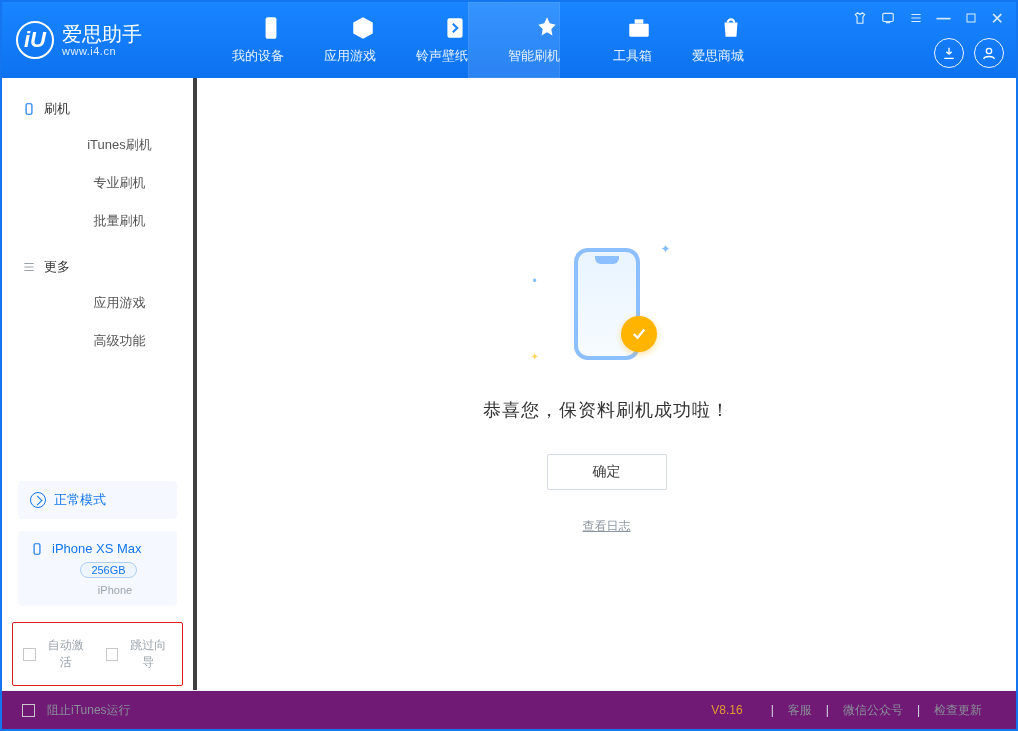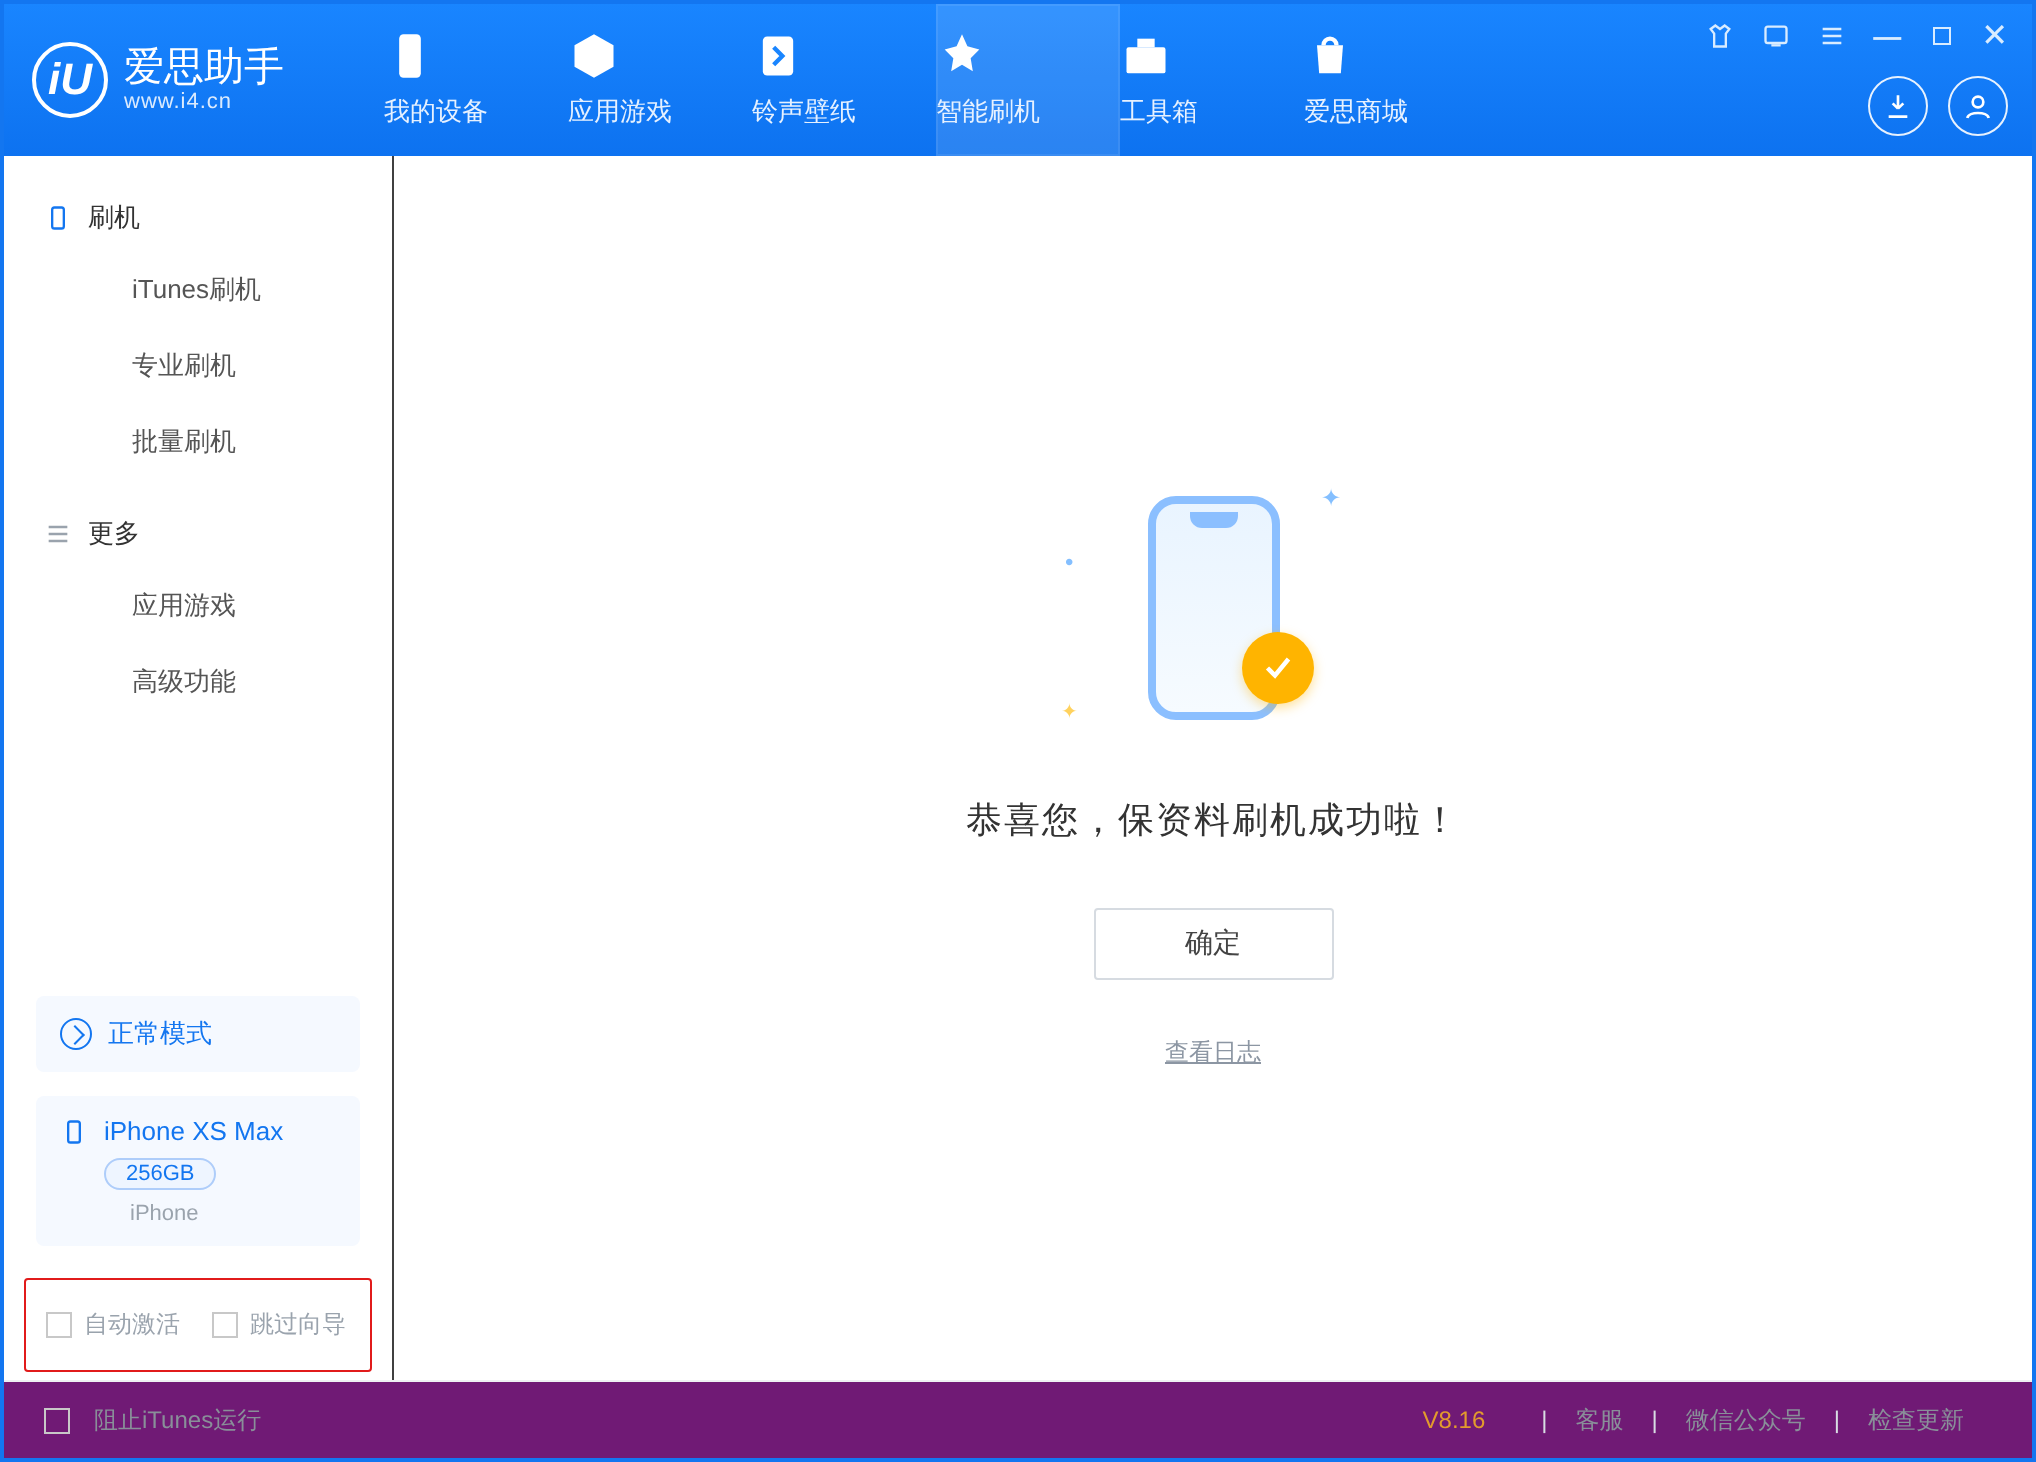--- a/index.html
+++ b/index.html
@@ -6,34 +6,34 @@
   body { background: #e7e7e7; display: flex; justify-content: center; align-items: flex-start; padding: 0; }
   .window { width: 1018px; height: 731px; background: #fff; border: 2px solid #1376f0; display: flex; flex-direction: column; box-shadow: 0 0 8px rgba(0,0,0,0.2); }
 
   
   .header { height: 76px; background: linear-gradient(180deg,#1985ff,#0d72f0); color:#fff; display:flex; align-items:stretch; }
   .brand { display:flex; align-items:center; padding: 0 18px 0 14px; min-width: 190px; }
   .brand .logo { width:38px; height:38px; border:2px solid #fff; border-radius:50%; display:flex; align-items:center; justify-content:center; font-size:22px; font-weight:bold; margin-right:8px; font-style:italic; }
   .brand .title-main { font-size:20px; line-height:22px; }
   .brand .title-sub { font-size:11px; opacity:0.85; letter-spacing:0.5px; }
   .tabs { display:flex; }
-  .tab { width:92px; display:flex; flex-direction:column; align-items:flex-start; justify-content:center; cursor:pointer; color:#e6f1ff; font-size:13px; gap:6px; }
+  .tab { width:92px; display:flex; flex-direction:column; align-items:flex-end; justify-content:center; cursor:pointer; color:#e6f1ff; font-size:13px; gap:6px; }
   .tab svg { width:26px; height:26px; fill:#fff; }
   .tab.active { background: rgba(255,255,255,0.12); box-shadow: inset 0 0 0 1px rgba(255,255,255,0.08); }
   .header-spacer { flex:1; }
   .header-right { display:flex; flex-direction:column; align-items:flex-end; padding: 6px 12px 0 0; }
   .win-controls { display:flex; gap:14px; align-items:center; height:20px; color:#d9ecff; }
   .win-controls span, .win-controls svg { cursor:pointer; font-size:14px; }
   .pill-btns { display:flex; gap:10px; margin-top:10px; }
   .pill-btn { width:30px; height:30px; border:1.5px solid rgba(255,255,255,0.9); border-radius:50%; display:flex; align-items:center; justify-content:center; color:#fff; cursor:pointer; }
   .pill-btn svg { width:16px; height:16px; stroke:#fff; fill:none; stroke-width:2; }
 
   
   .body { flex:1; display:flex; min-height:0; }
-  .sidebar { width:195px; border-right:1px solid #404040; display:flex; flex-direction:column; overflow:hidden; }
+  .sidebar { width:195px; border-right:4px solid #404040; display:flex; flex-direction:column; overflow:hidden;text-align:center; }
   .side-tree { padding: 14px 0 10px 0; font-size:13px; flex:0 0 auto; }
   .side-group-header { display:flex; align-items:center; gap:8px; padding: 8px 20px; color:#333; font-size:13px; }
   .side-group-header svg { width:14px; height:14px; }
   .side-item { padding: 10px 20px 10px 52px; color:#555; cursor:pointer; font-size:13px;margin-left:12px; }
   .side-item.active { color:#1376f0; }
 
   .side-spacer { flex:1; }
   .mode-card { margin: 8px 16px; padding: 10px 12px; background:#f5f9ff; border-radius:4px; color:#1376f0; display:flex; align-items:center; gap:8px; font-size:13px; }
   .mode-card .mode-icon { width:16px;height:16px;border:1.5px solid #1376f0;border-radius:50%; position:relative; }
   .mode-card .mode-icon::after { content:'';position:absolute;width:6px;height:6px;border:1.5px solid #1376f0;border-left:none;border-bottom:none;transform:rotate(45deg);left:3px;top:4px; }

